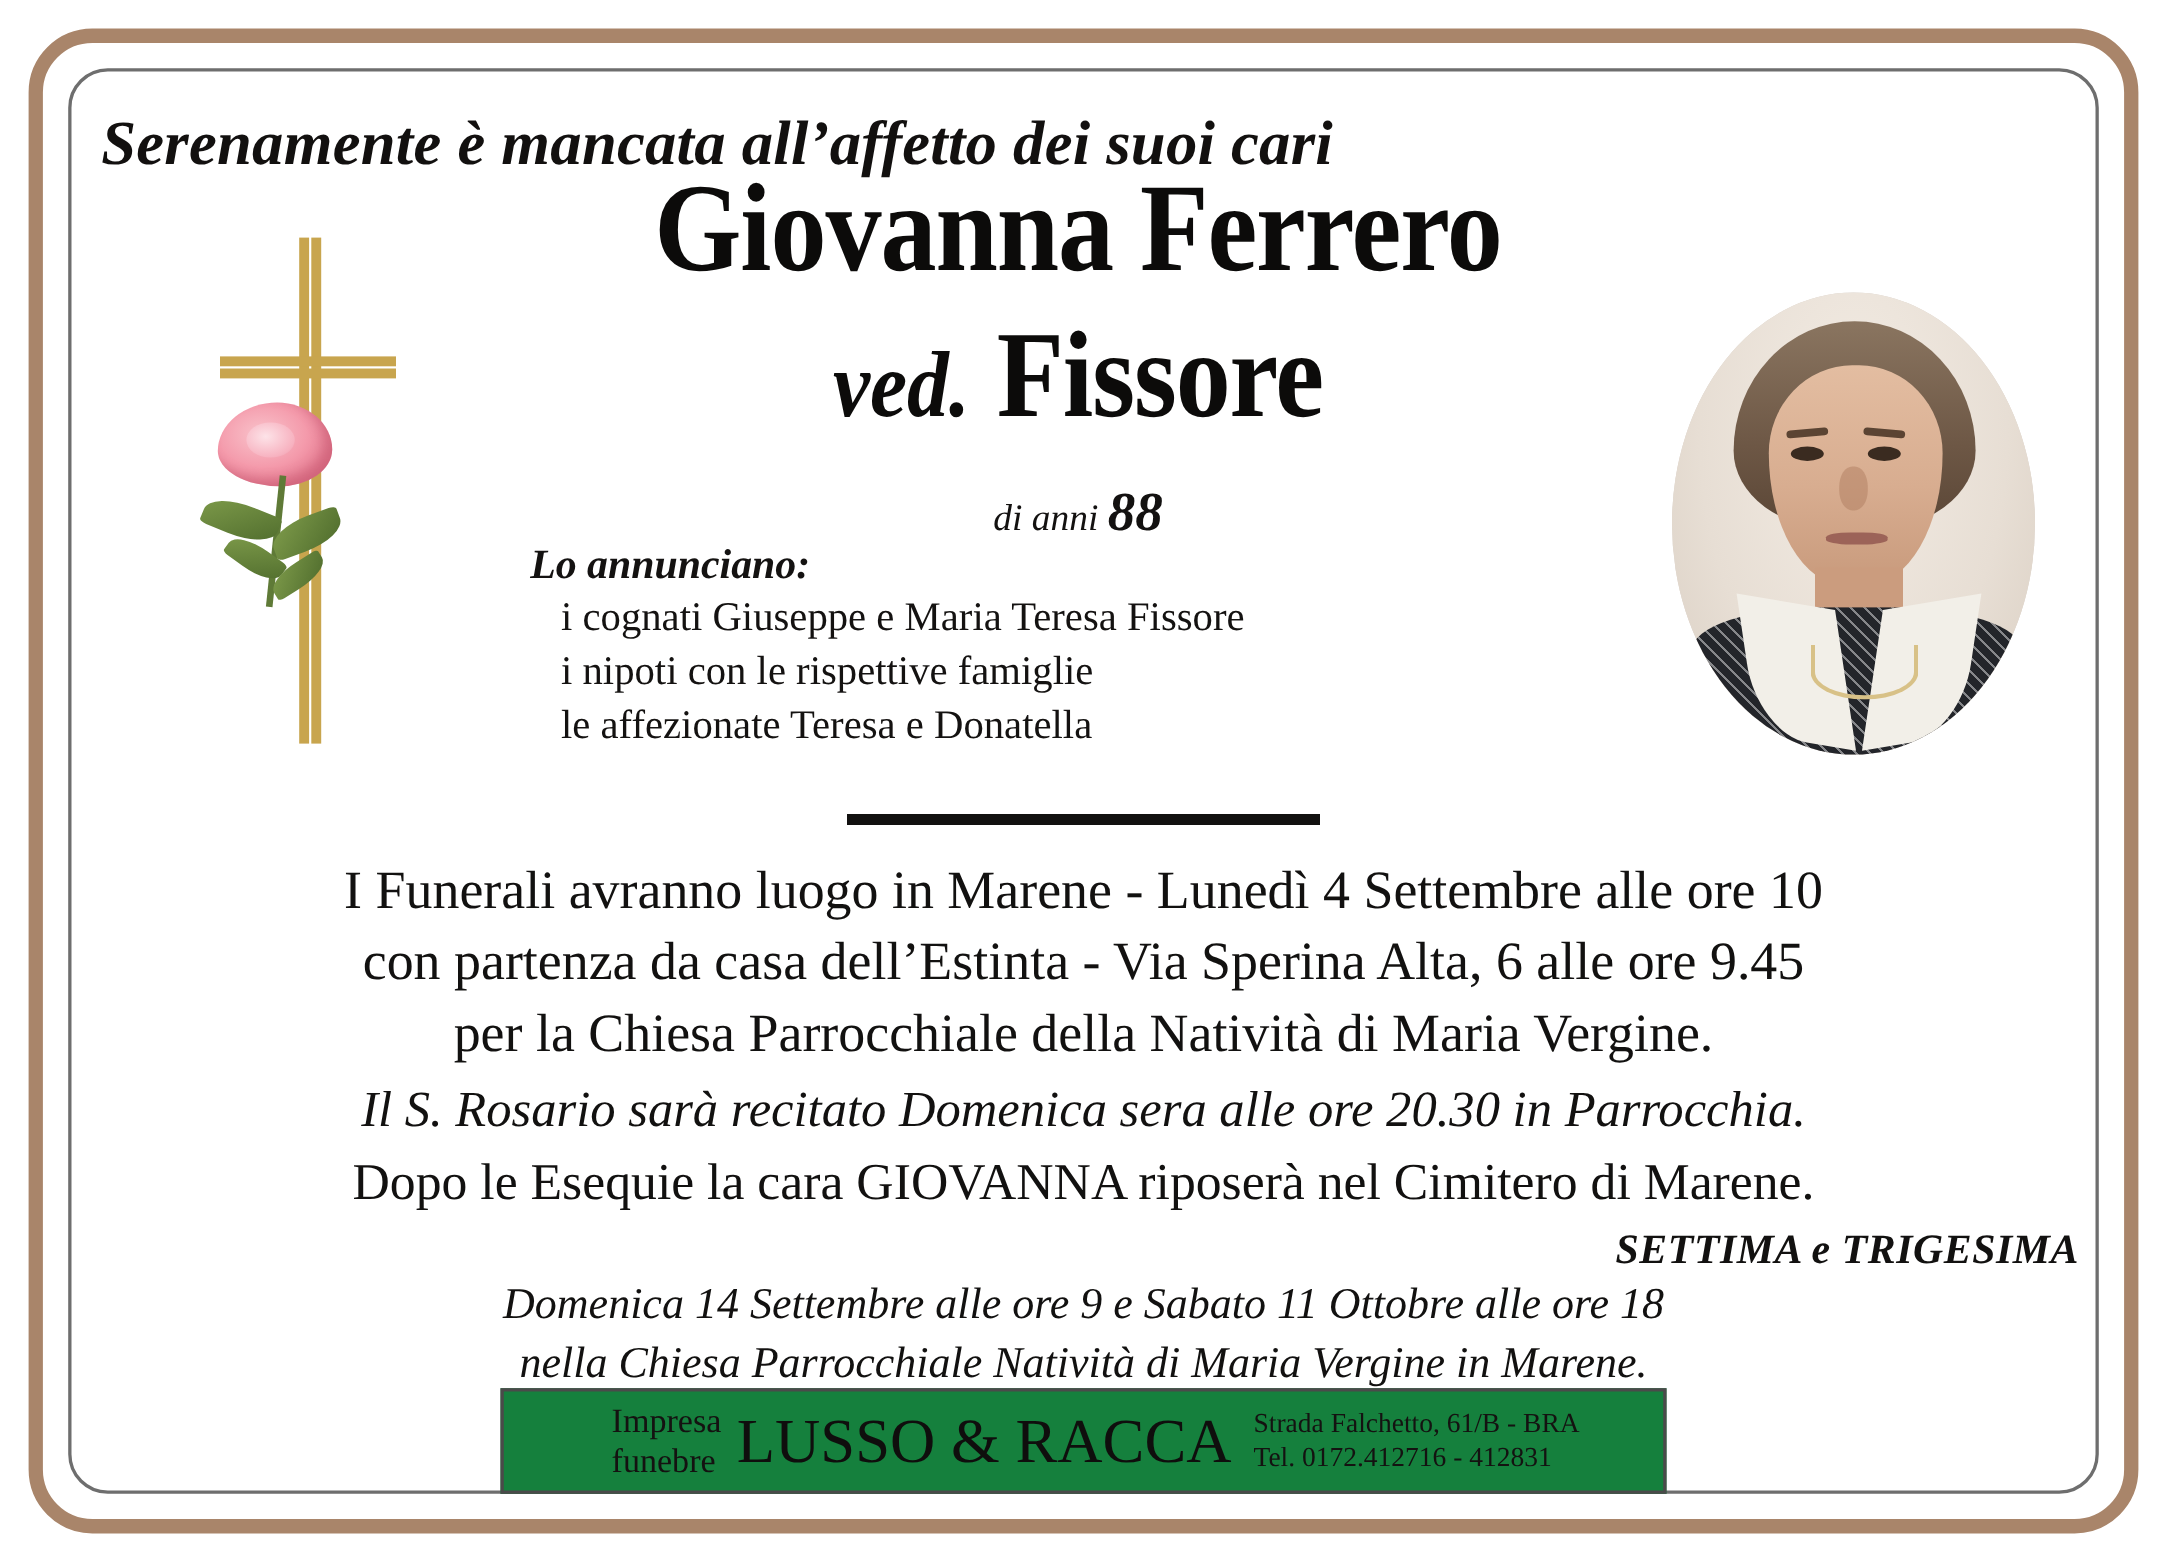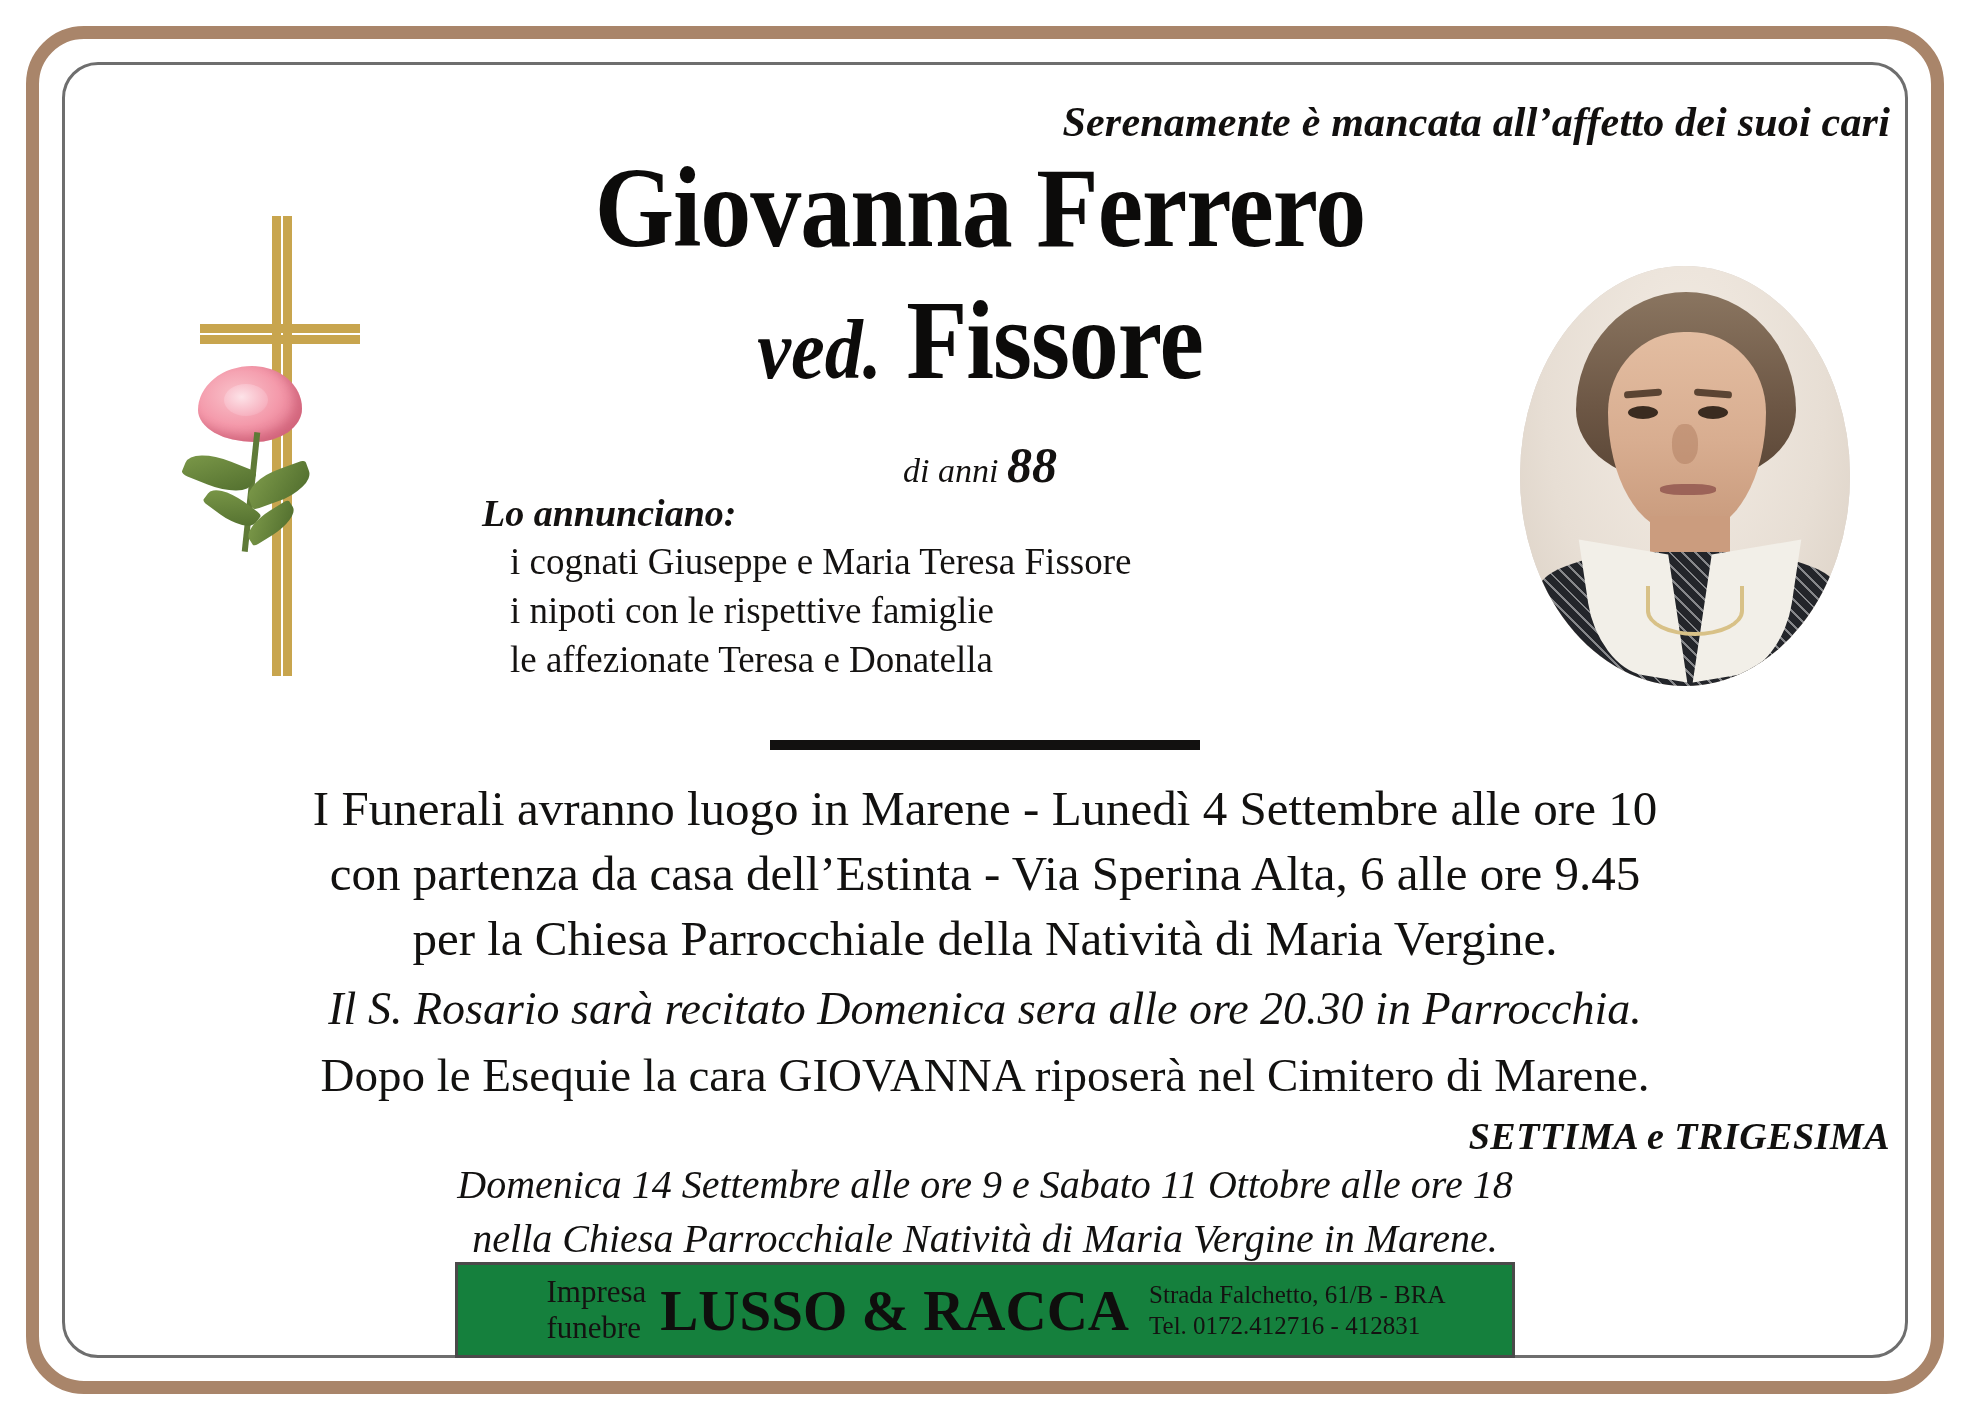--- a/index.html
+++ b/index.html
@@ -106,26 +106,26 @@
     border-radius: 60% 10% 60% 10%;
   }
   .rose .leaf.l1 { left: -6px; top: 92px; transform: rotate(22deg); }
   .rose .leaf.l2 { left: 56px; top: 104px; transform: rotate(-20deg); width: 66px;}
   .rose .leaf.l3 { left: 14px; top: 130px; transform: rotate(36deg); width: 56px; height: 24px;}
   .rose .leaf.l4 { left: 54px; top: 146px; transform: rotate(-32deg); width: 54px; height: 22px;}
 
   
   .lead-line {
     position: absolute;
-    left: 0; top: 22px;
+    left: 12px; top: 22px;
     width: 1810px;
-    text-align: right;
-    font-style: italic;
-    font-weight: bold;
-    font-size: 42px;
+    text-align: left;
+    font-style: italic;
+    font-weight: bold;
+    font-size: 57px;
     color: #12100f;
     letter-spacing: .2px;
   }
   .deceased-name {
     position: absolute;
     left: 300px; top: 74px;
     width: 1200px;
     text-align: center;
     font-weight: bold;
     font-size: 102px;
@@ -356,21 +356,21 @@
   }
   .footer .fh-left {
     font-size: 31px;
     line-height: 1.15;
     text-align: left;
     padding: 0 14px 0 22px;
     color: #141211;
   }
   .footer .fh-name {
     font-size: 57px;
-    font-weight: bold;
+    font-weight: normal;
     letter-spacing: 0px;
     color: #0f0e0d;
     white-space: nowrap;
     text-align: right;
   }
   .footer .fh-right {
     font-size: 25px;
     line-height: 1.25;
     text-align: left;
     padding-left: 20px;

